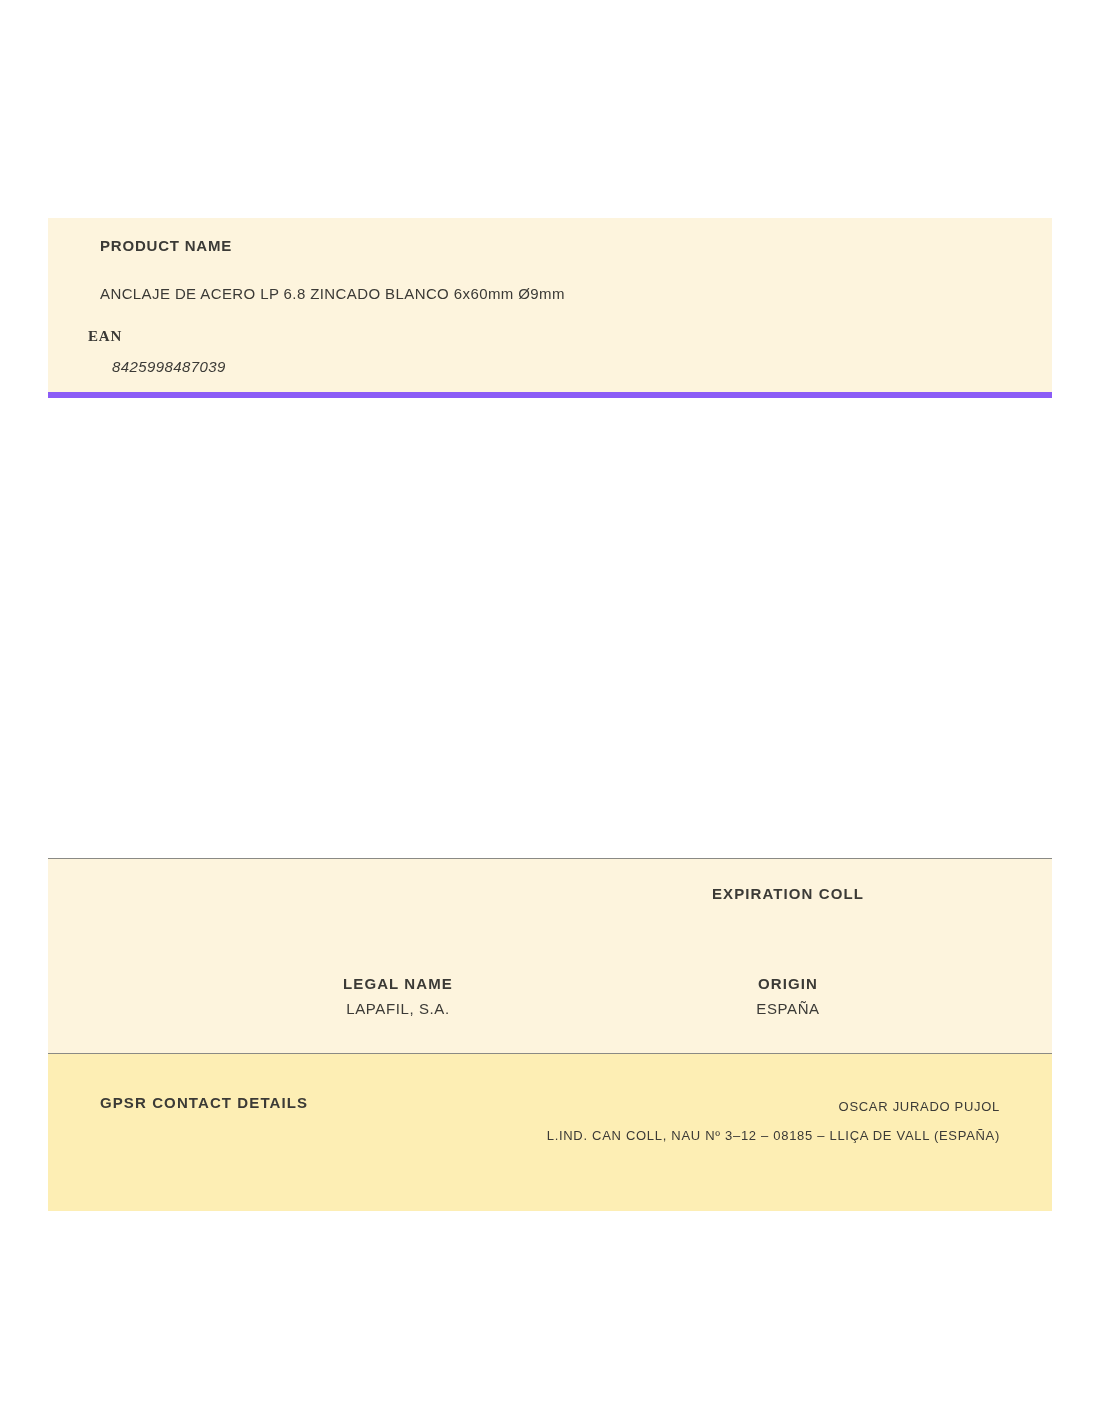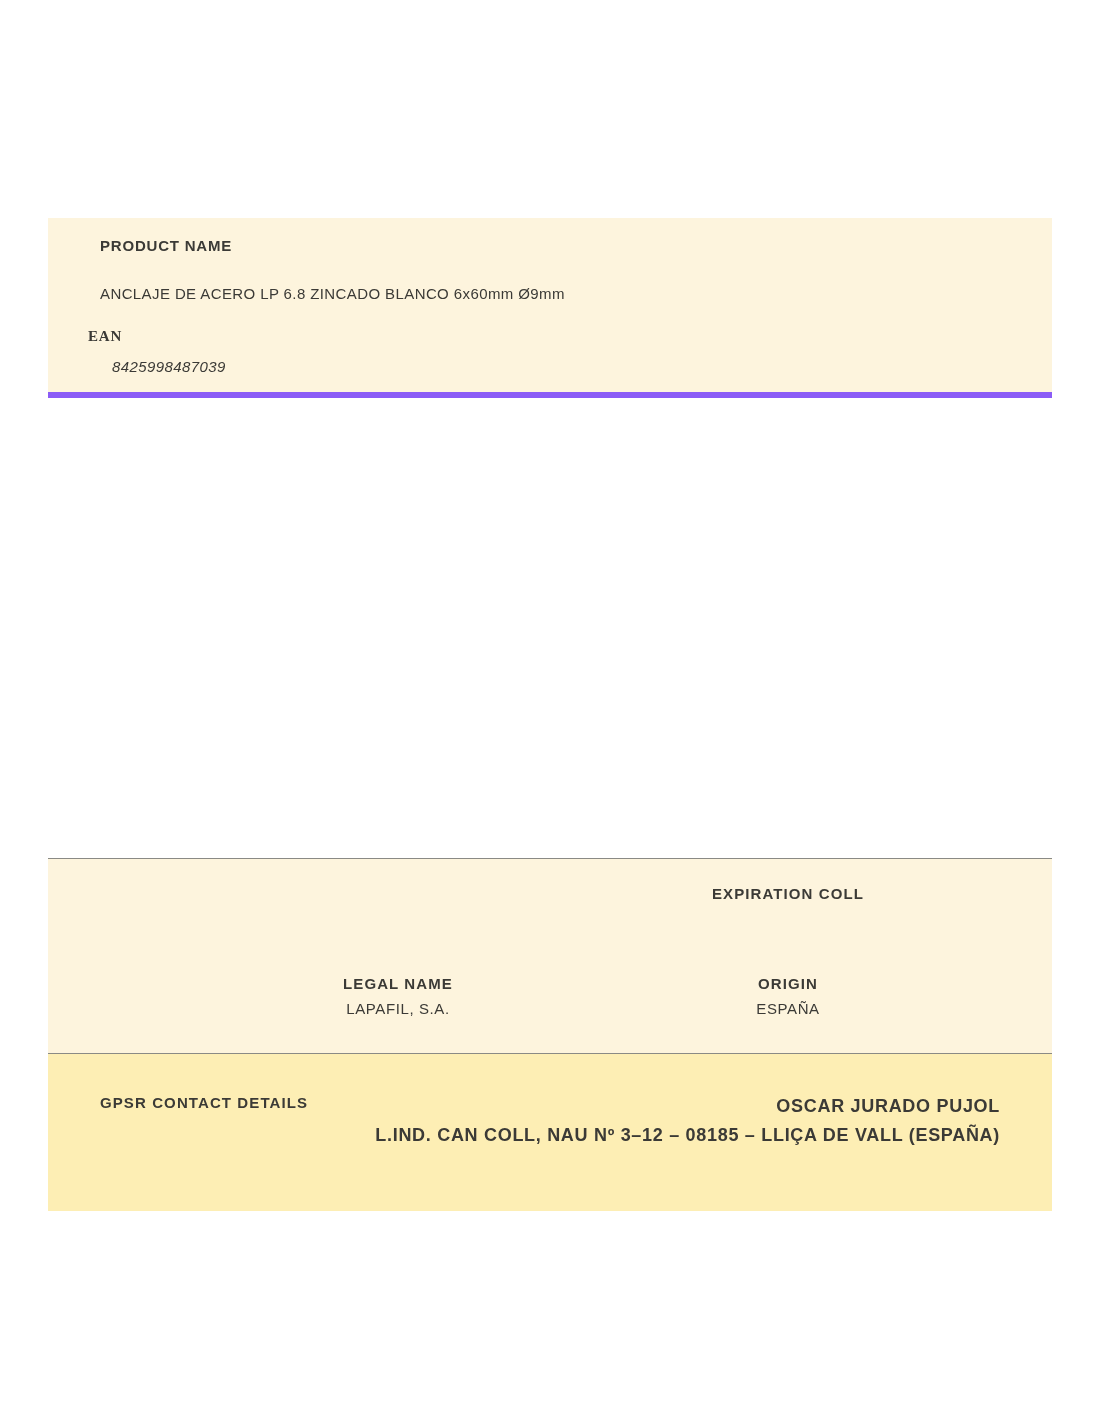--- a/index.html
+++ b/index.html
@@ -125,24 +125,23 @@
     top: 40px;
     font-size: 15px;
     font-weight: bold;
     letter-spacing: 1.1px;
   }
   .gpsr-lines {
     position: absolute;
     right: 52px;
     top: 38px;
     text-align: right;
-    font-size: 18px;
+    font-size: 13px;
     letter-spacing: 0.7px;
     line-height: 29px;
-    font-weight: bold;
   }
   .gpsr-lines div { white-space: nowrap; }
 </style>
 </head>
 <body>
 
 <div class="page">
 
   <section class="top-block">
     <div class="field-label pn-label">PRODUCT NAME</div>

